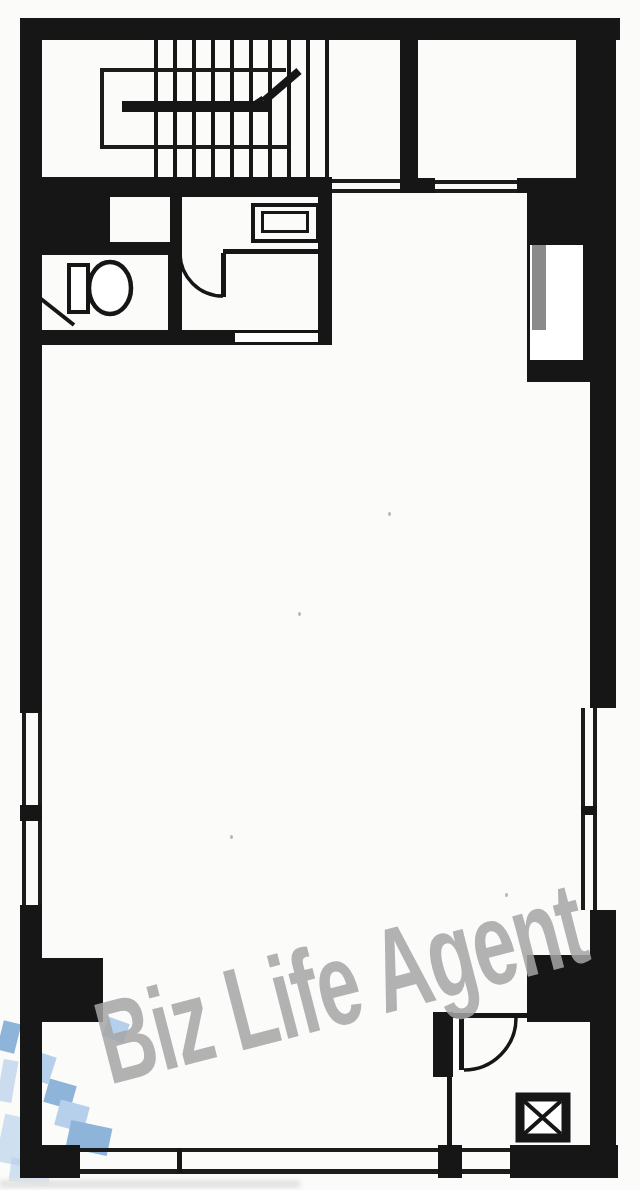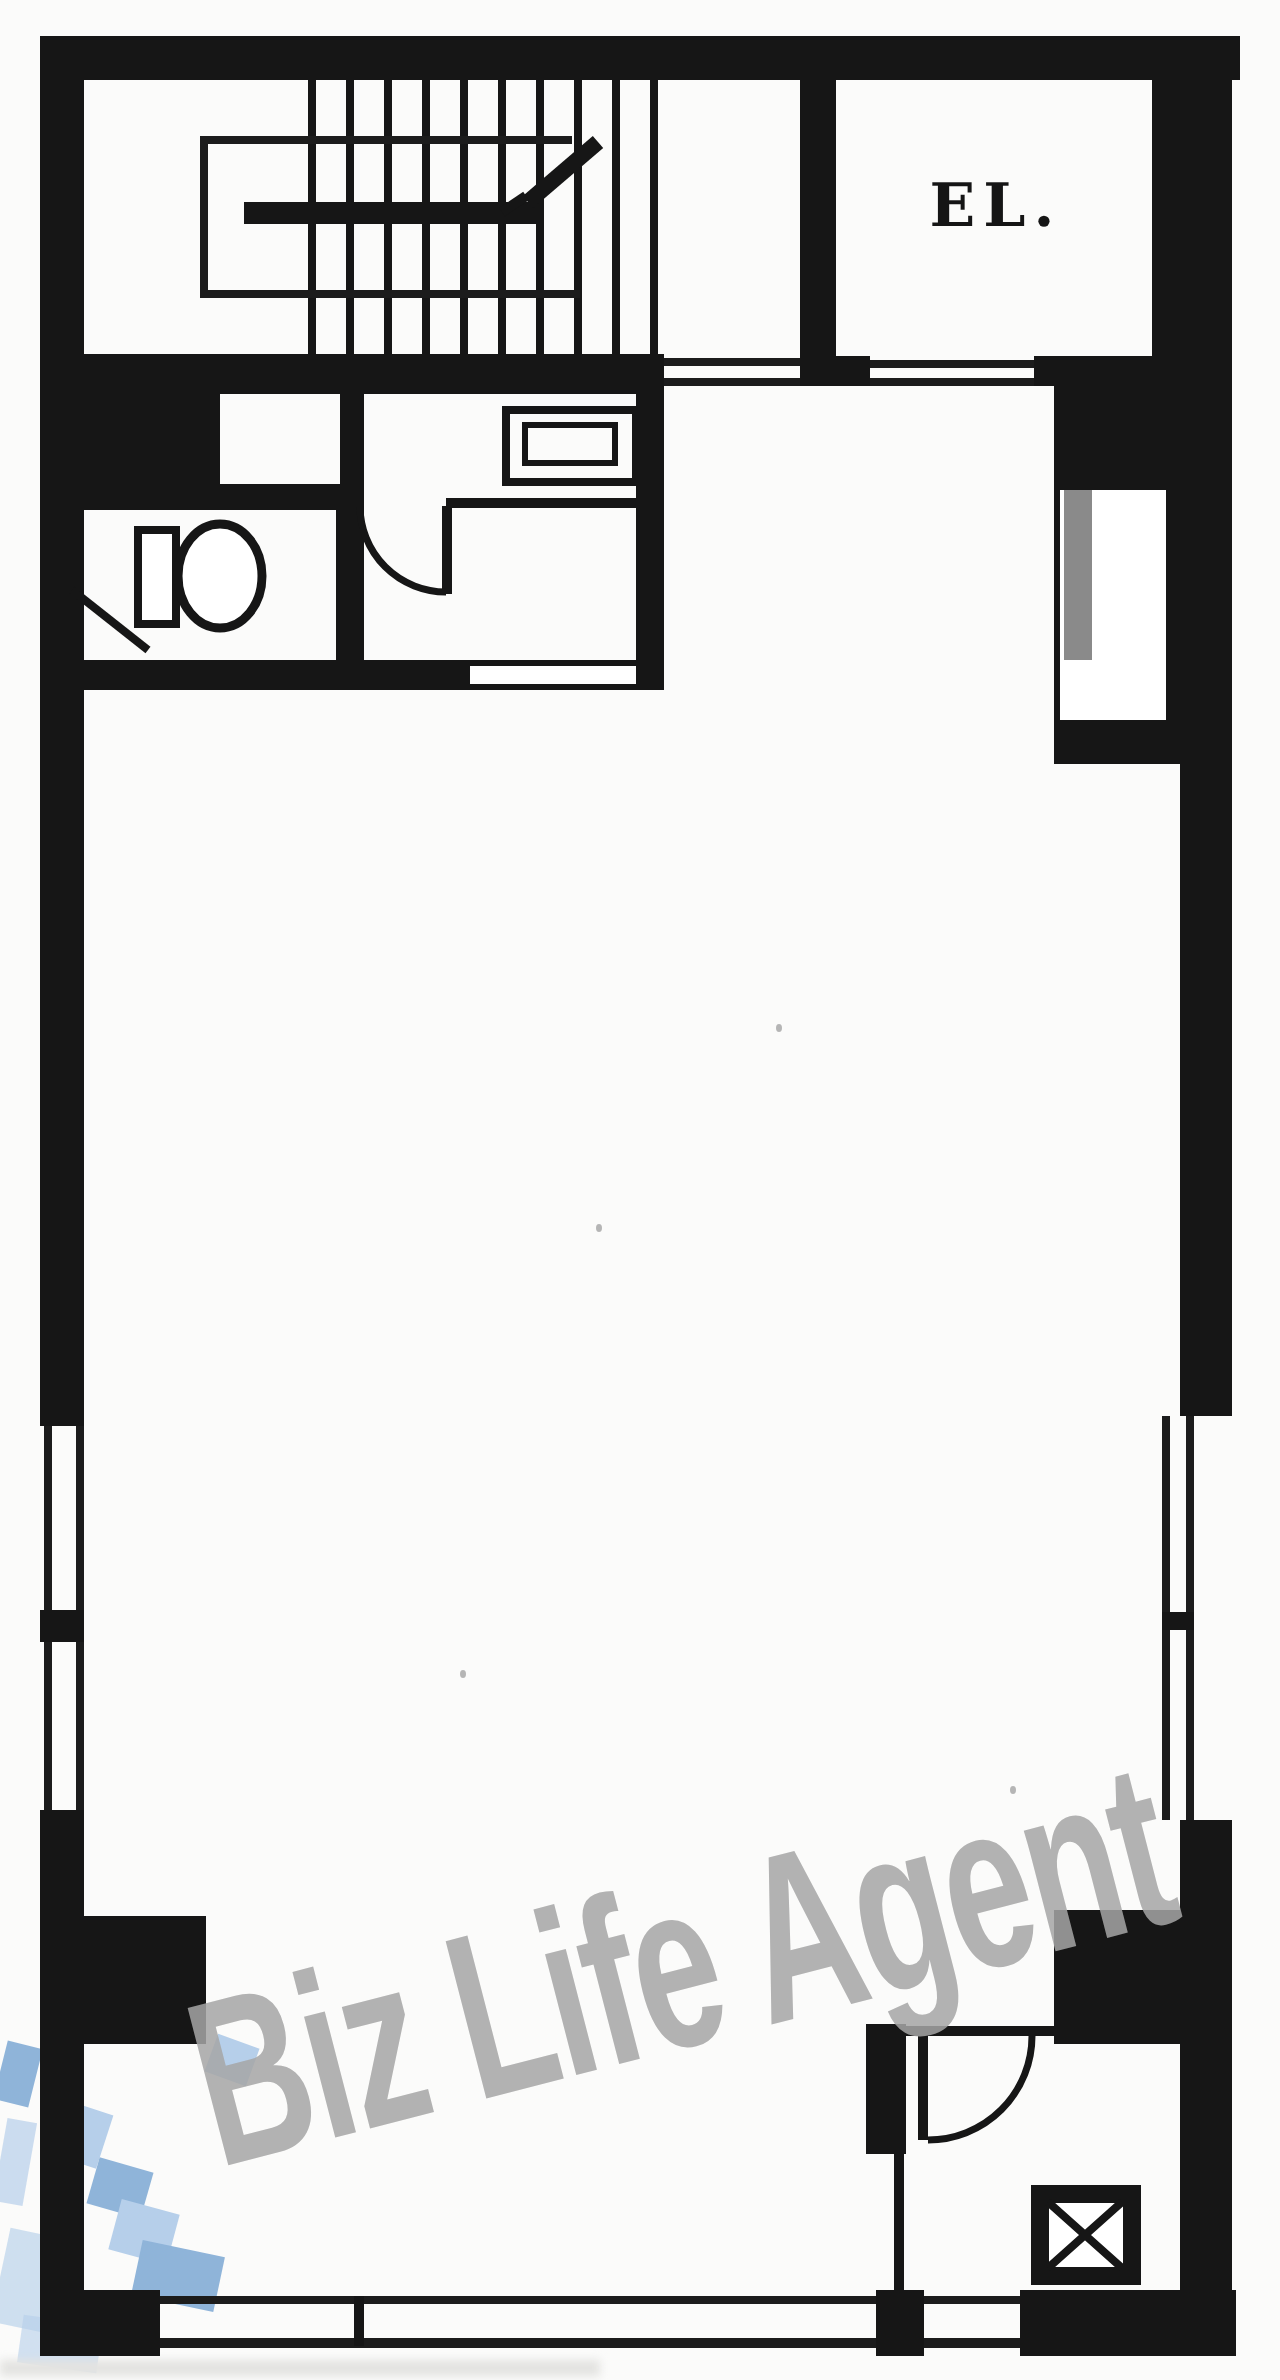--- a/index.html
+++ b/index.html
@@ -79,21 +79,20 @@
   <div class="w" style="left:20px;top:177px;width:312px;height:20px;"></div>
   <div class="ln" style="left:332px;top:179px;width:68px;height:4px;"></div>
   <div class="ln" style="left:332px;top:189px;width:68px;height:4px;"></div>
 
   <div class="w" style="left:400px;top:40px;width:18px;height:153px;"></div>
   <div class="w" style="left:576px;top:40px;width:16px;height:140px;"></div>
   <div class="w" style="left:400px;top:178px;width:35px;height:15px;"></div>
   <div class="w" style="left:517px;top:178px;width:12px;height:15px;"></div>
   <div class="ln" style="left:435px;top:180px;width:82px;height:4px;"></div>
   <div class="ln" style="left:435px;top:189px;width:82px;height:4px;"></div>
-  <div id="el-label">EL.</div>
 
   <div class="w" style="left:527px;top:178px;width:63px;height:204px;"></div>
   <div class="white" style="left:530px;top:245px;width:53px;height:115px;"></div>
   <div class="niche-bar" style="left:532px;top:245px;width:14px;height:85px;"></div>
   <div class="w" style="left:527px;top:955px;width:63px;height:67px;"></div>
 
   <div class="w" style="left:30px;top:190px;width:80px;height:60px;"></div>
   <div class="w" style="left:170px;top:197px;width:12px;height:58px;"></div>
   <div class="w" style="left:30px;top:242px;width:152px;height:13px;"></div>
   <div class="w" style="left:168px;top:250px;width:14px;height:80px;"></div>

